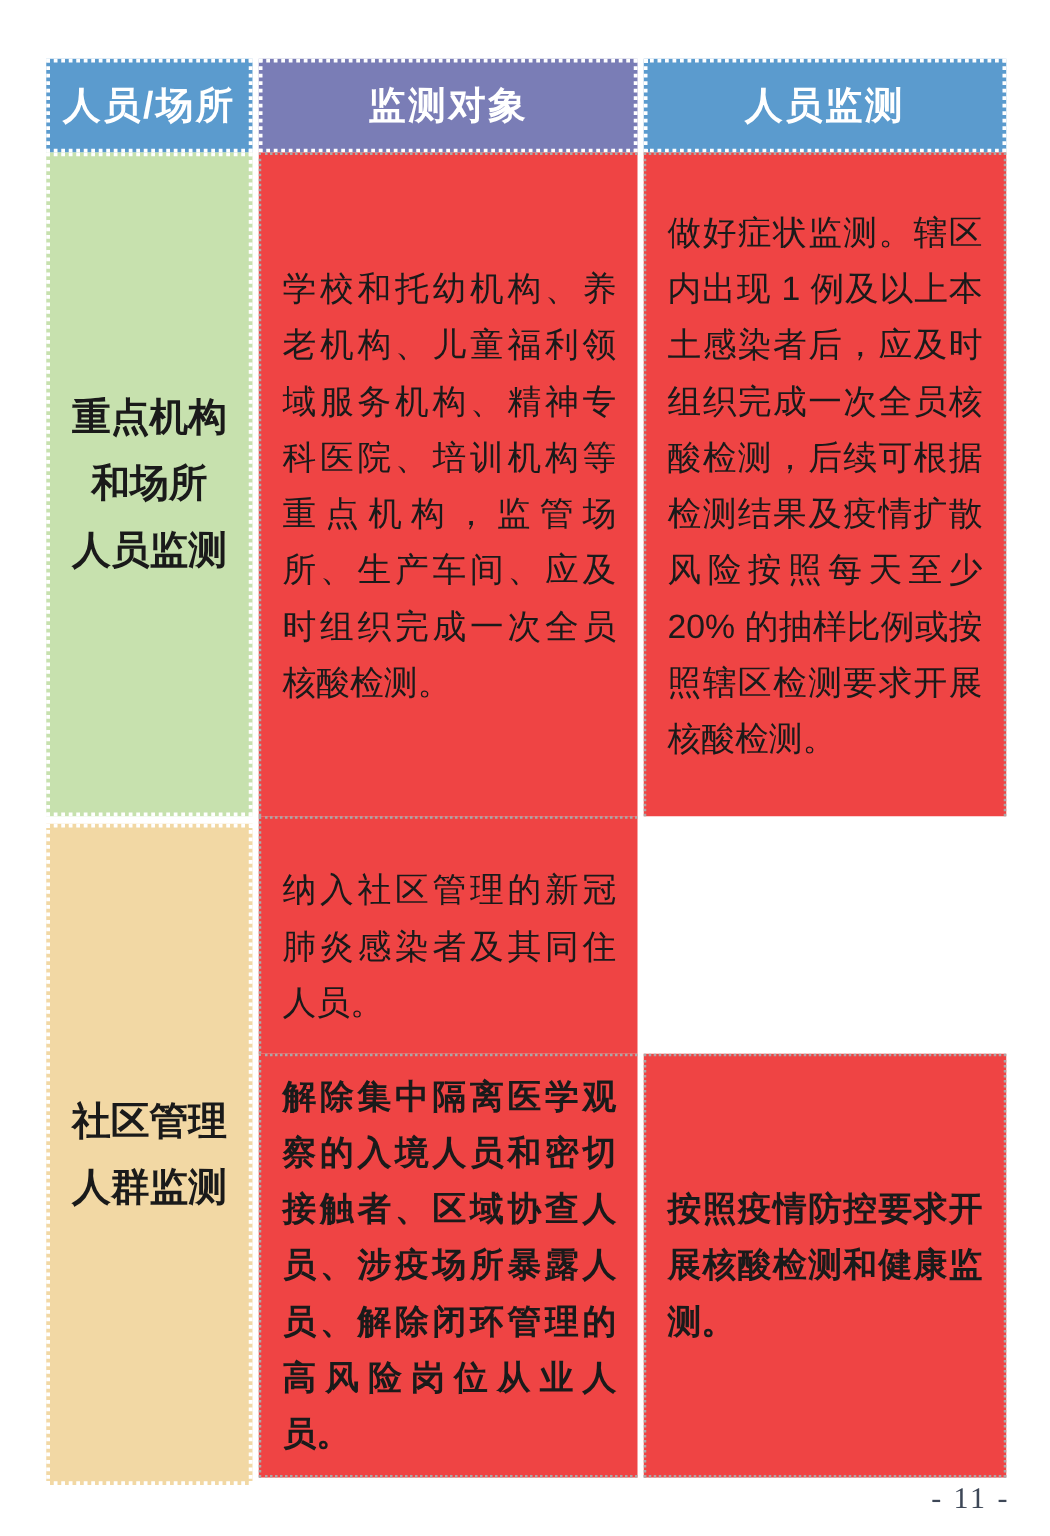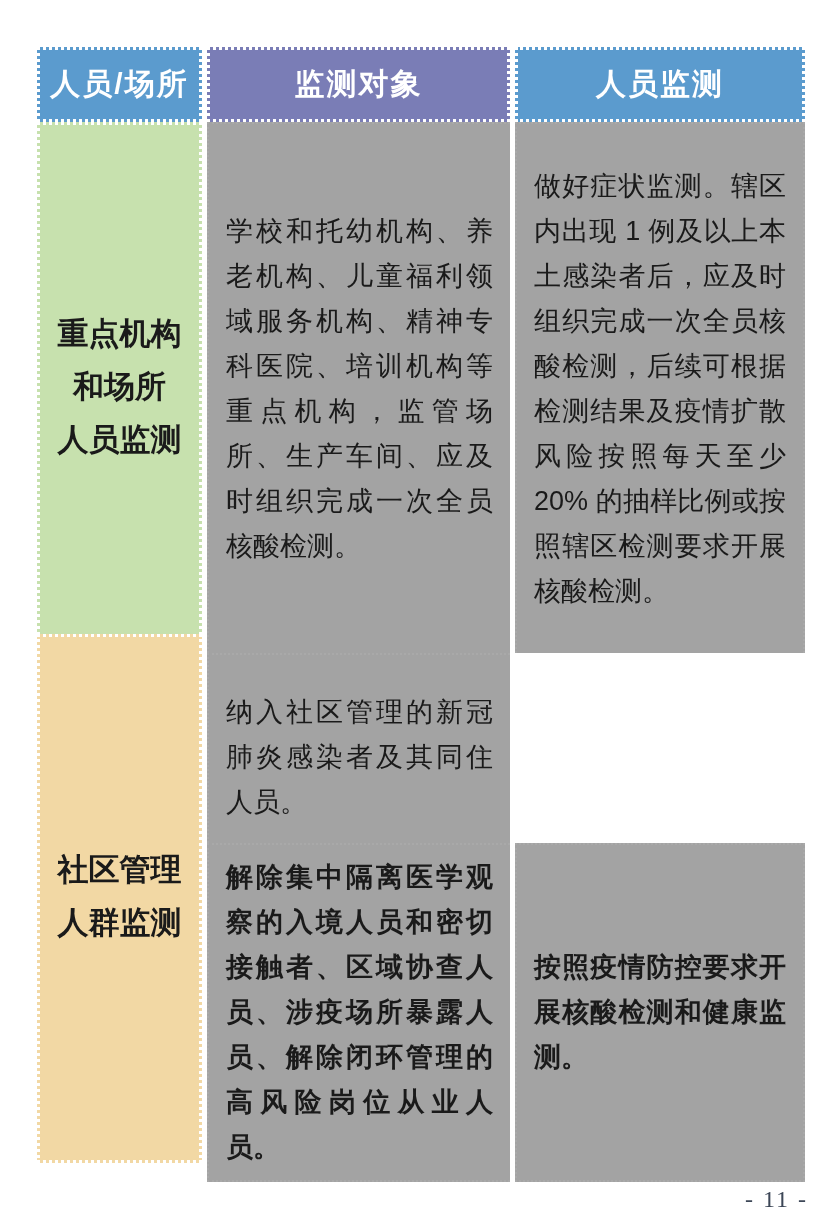--- a/index.html
+++ b/index.html
@@ -39,25 +39,25 @@
     align-items: center;
     justify-content: center;
     text-align: center;
     white-space: pre-line;
     font-weight: bold;
     font-size: 31px;
     line-height: 1.7;
     color: var(--text);
   }
   .cat-green  { top: 75px;  height: 531px; background: var(--category_green); }
-  .cat-orange { top: 587px; height: 529px; background: var(--category_orange); font-family: Liberation Mono, monospace; }
+  .cat-orange { top: 612px; height: 529px; background: var(--category_orange); }
 
   
   .cell {
-    background: #a3a3a3;
+    background: #ef4444;
     border-top: 2px dotted var(--border_gray);
     border-left: 2px dotted var(--border_gray);
     display: flex;
     align-items: center;
     padding: 18px 17px;
     color: var(--text);
     font-size: 27px;
     line-height: 45px;
   }
   .cell .txt {

